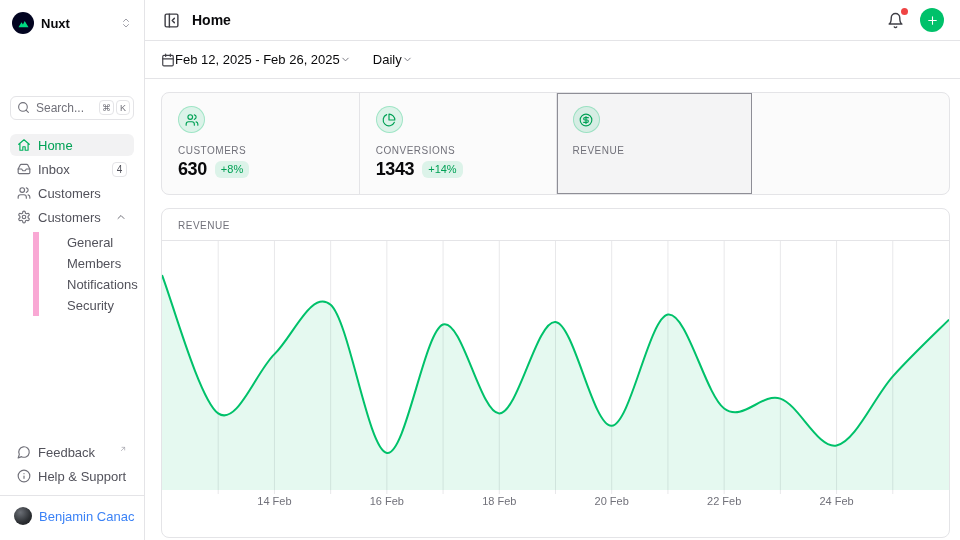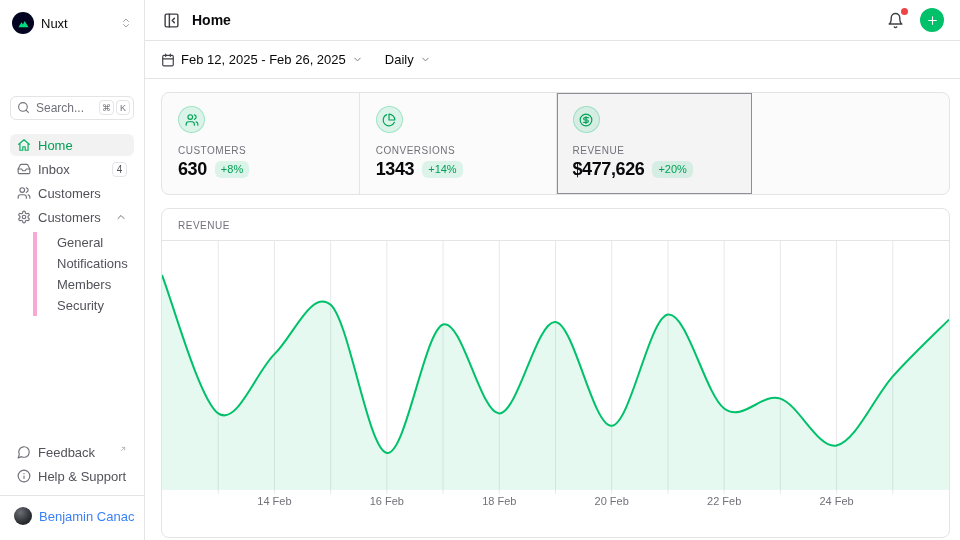--- a/index.html
+++ b/index.html
@@ -10,61 +10,61 @@
     -webkit-font-smoothing:antialiased;
   }
   svg { display:block; }
   .ic { stroke:currentColor; fill:none; stroke-width:2; stroke-linecap:round; stroke-linejoin:round; }
 
   
   .sidebar { width:145px; min-width:145px; height:100%; border-right:1px solid #e4e4e7;
              display:flex; flex-direction:column; padding:10px; background:#fff; }
   .ws-row { display:flex; align-items:center; gap:7px; height:26px; padding:0 2px; margin-bottom:12px; cursor:pointer; }
   .ws-logo { width:22px; height:22px; border-radius:50%; background:#020420; display:flex; align-items:center; justify-content:center; flex:none; }
-  .ws-name { font-size:13px; font-weight:400; color:#09090b; flex:1; }
+  .ws-name { font-size:13px; font-weight:700; color:#09090b; flex:1; }
   .muted-ic { color:#9f9fa8; }
   .search-box { position:relative; height:24px; margin-bottom:14px;margin-top:48px; }
   .search-box input { width:100%; height:24px; border:1px solid #e4e4e7; border-radius:6px;
       padding:0 34px 0 25px; font-size:12px; color:#09090b; outline:none; background:#fff;
       font-family:"Liberation Sans","DejaVu Sans",sans-serif; }
   .search-box input::placeholder { color:#71717a; }
   .search-ic { position:absolute; left:7px; top:5px; color:#71717a; }
   .kbds { position:absolute; right:4px; top:4px; display:flex; gap:2px; }
   .kbd { min-width:14px; height:15px; border:1px solid #e4e4e7; border-radius:4px; background:#fff;
          font-size:9px; color:#71717a; display:flex; align-items:center; justify-content:center; padding:0 2px; }
   .nav { display:flex; flex-direction:column; gap:2px; }
   .nav-item { display:flex; align-items:center; gap:7px; height:22px; padding:0 7px; border-radius:6px;
               font-size:13px; color:#52525b; cursor:pointer; }
   .nav-item .nico { color:#71717a; flex:none; }
   .nav-item.active { background:#f2f2f3; color:#00a155; font-weight:500; }
   .nav-item.active .nico { color:#00b15d; }
   .nav-label { flex:1; white-space:nowrap; }
   .nav-badge { min-width:15px; height:15px; border:1px solid #e4e4e7; border-radius:4px; font-size:10px;
                color:#52525b; display:flex; align-items:center; justify-content:center; padding:0 3px; }
-  .submenu { margin:2px 0 2px 23px; border-left:4px solid #f9a8d4; padding-left:8px; display:flex; flex-direction:column; }
+  .submenu { margin:2px 0 2px 23px; border-left:6px solid #f9a8d4; padding-left:16px; display:flex; flex-direction:column; }
   .sub-item { height:21px; display:flex; align-items:center; padding-left:12px; font-size:13px; color:#52525b; cursor:pointer; }
   .side-spacer { flex:1; }
   .ext-arrow { color:#9f9fa8; margin-left:1px; margin-bottom:6px; }
   .side-divider { border-top:1px solid #e4e4e7; margin:8px -10px 0; }
   .user-row { display:flex; align-items:center; gap:7px; height:28px; margin-top:6px; padding:0 4px; cursor:pointer; }
   .avatar { width:18px; height:18px; border-radius:50%; flex:none;
             background:radial-gradient(circle at 35% 30%, #6b6f76 0%, #2c2f33 60%, #17181a 100%); }
   .user-name { font-size:13px; font-weight:500; color:#3b82f6; flex:1; white-space:nowrap; }
 
   
   .main { flex:1; display:flex; flex-direction:column; height:100%; min-width:0; }
   .navbar { height:41px; border-bottom:1px solid #e4e4e7; display:flex; align-items:center; padding:0 16px; gap:10px; }
   .icon-btn { background:none; border:none; color:#3f3f46; cursor:pointer; display:flex; align-items:center; padding:2px; }
   .page-title { font-size:14px; font-weight:600; color:#09090b; flex:1; }
   .bell-wrap { position:relative; }
   .bell-dot { position:absolute; top:-2px; right:-2px; width:7px; height:7px; border-radius:50%; background:#ef4444; }
   .plus-btn { width:24px; height:24px; border-radius:50%; background:#00c16a; border:none; cursor:pointer;
               display:flex; align-items:center; justify-content:center; color:#fff; margin-left:4px; }
   .toolbar { height:38px; border-bottom:1px solid #e4e4e7; display:flex; align-items:center; padding:0 16px; gap:22px; }
-  .tb-ctl { display:flex; align-items:center; gap:6px; font-size:13px; font-weight:500; color:#09090b; cursor:pointer; background:none; border:none; font-family:inherit; }
+  .tb-ctl { display:flex; align-items:center; font-size:13px; font-weight:500; color:#09090b; cursor:pointer; background:none; border:none; font-family:inherit; }
   .tb-ctl .cal { color:#3f3f46; }
   .chev { color:#71717a; }
 
   .content { flex:1; display:flex; flex-direction:column; gap:13px; padding:13px 10px 2px 16px; background:#fff; min-height:0; }
 
   
   .stats { display:grid; grid-template-columns:repeat(4,1fr); border:1px solid #e4e4e7; border-radius:8px;
            background:#fbfbfb; overflow:hidden; flex:none; }
   .stat-card { padding:13px 16px 14px; position:relative; cursor:pointer; }
   .stat-card + .stat-card { border-left:1px solid #e4e4e7; }
@@ -148,24 +148,24 @@
       <span class="nav-label">Customers</span>
       <svg class="chev" width="12" height="12" viewBox="0 0 24 24">
           <path class="ic" d="m18 15-6-6-6 6"></path>
         </svg>
     </div>
     <div class="submenu">
       <div class="sub-item">
           <span>General</span>
         </div>
       <div class="sub-item">
+          <span>Members</span>
+        </div>
+      <div class="sub-item">
           <span>Notifications</span>
-        </div>
-      <div class="sub-item">
-          <span>Members</span>
         </div>
       <div class="sub-item">
           <span>Security</span>
         </div>
     </div>
   </nav>
 
   <div class="side-spacer"></div>
 
   <nav class="nav">
@@ -275,24 +275,20 @@
         </div>
       </div>
       <div class="stat-card selected">
         <div class="stat-icon">
           <svg width="14" height="14" viewBox="0 0 24 24">
               <circle class="ic" cx="12" cy="12" r="10"></circle>
               <path class="ic" d="M16 8h-6a2 2 0 1 0 0 4h4a2 2 0 1 1 0 4H8M12 18V6"></path>
             </svg>
         </div>
         <div class="stat-label">REVENUE</div>
-        <div class="stat-value-row">
-          <span class="stat-value">$477,626</span>
-          <span class="stat-badge">+20%</span>
-        </div>
       </div>
     </div>
 
     <div class="chart-card">
       <div class="chart-header">
         <div class="chart-label">REVENUE</div>
       </div>
       <div class="chart-body">
         <svg id="chart-svg" class="chart-svg" viewBox="0 0 790 253" preserveAspectRatio="none">
           <g id="gridlines">

